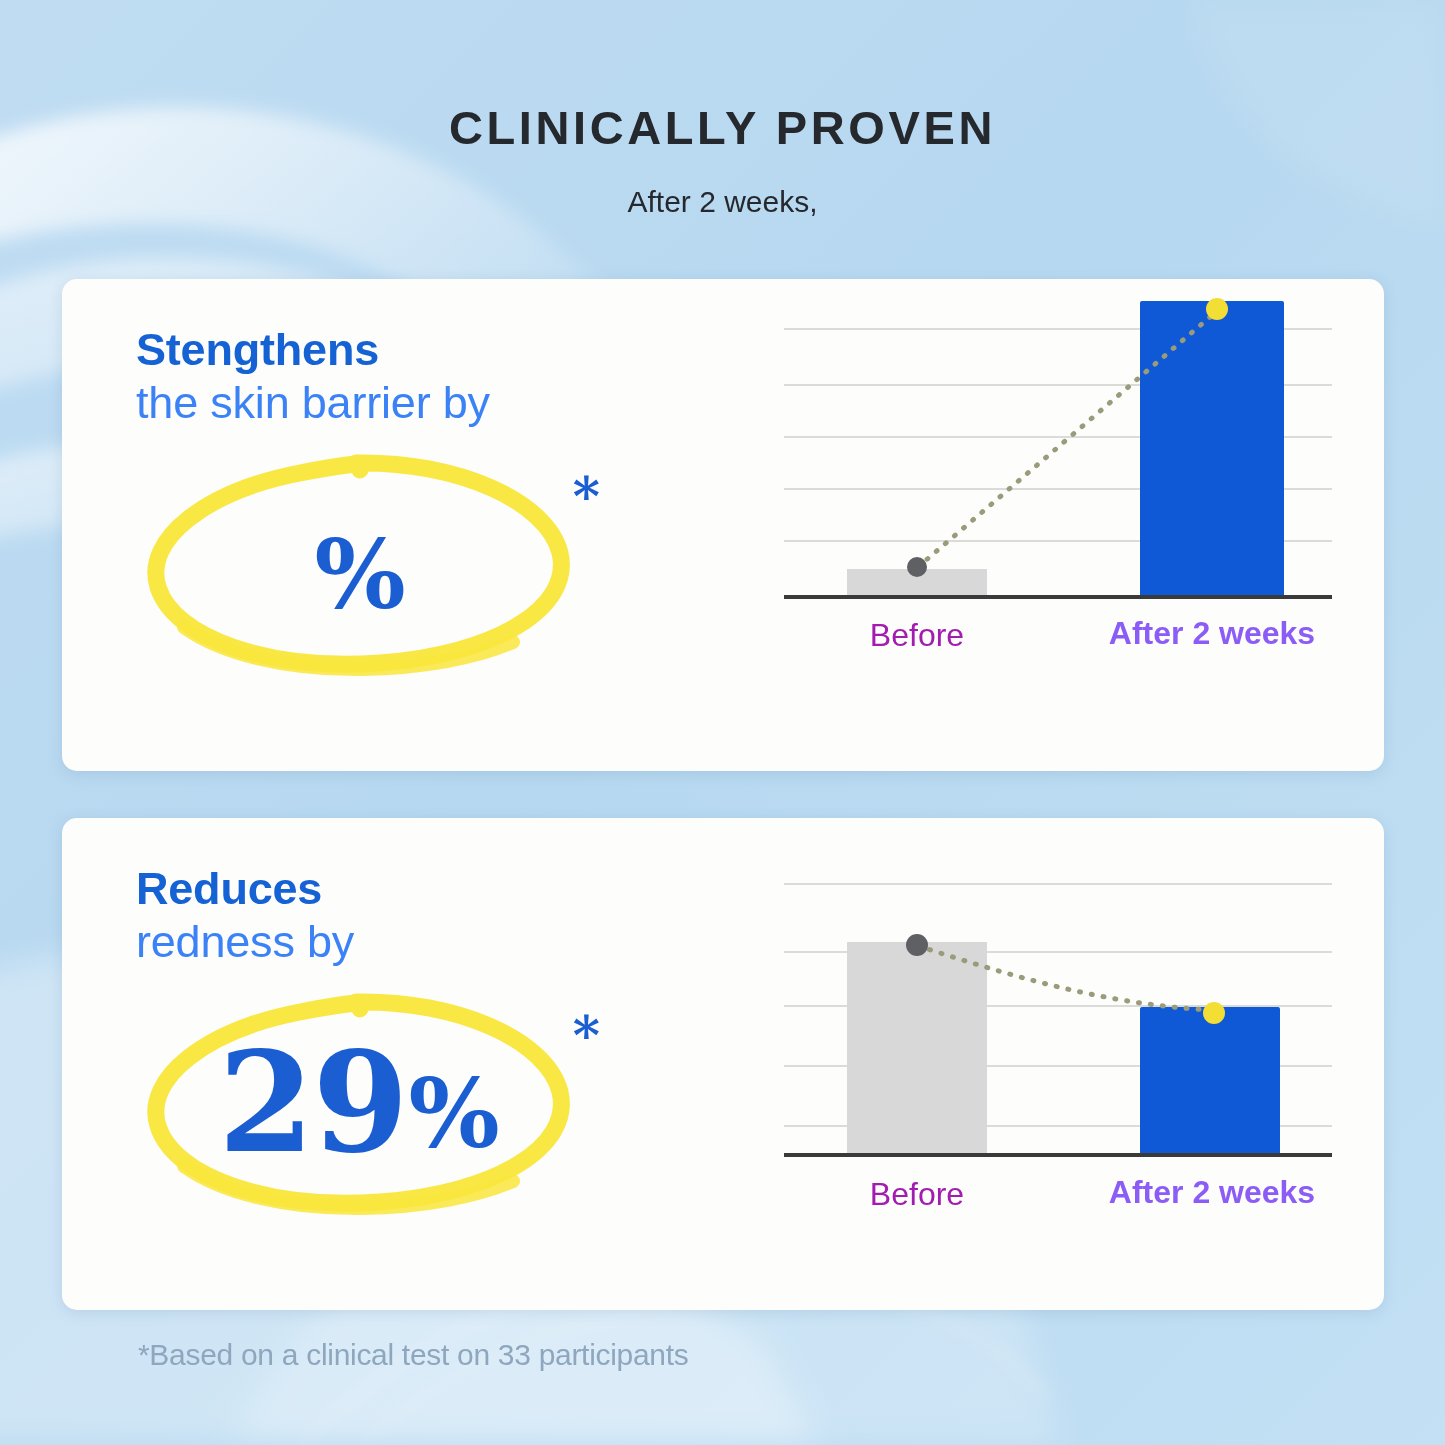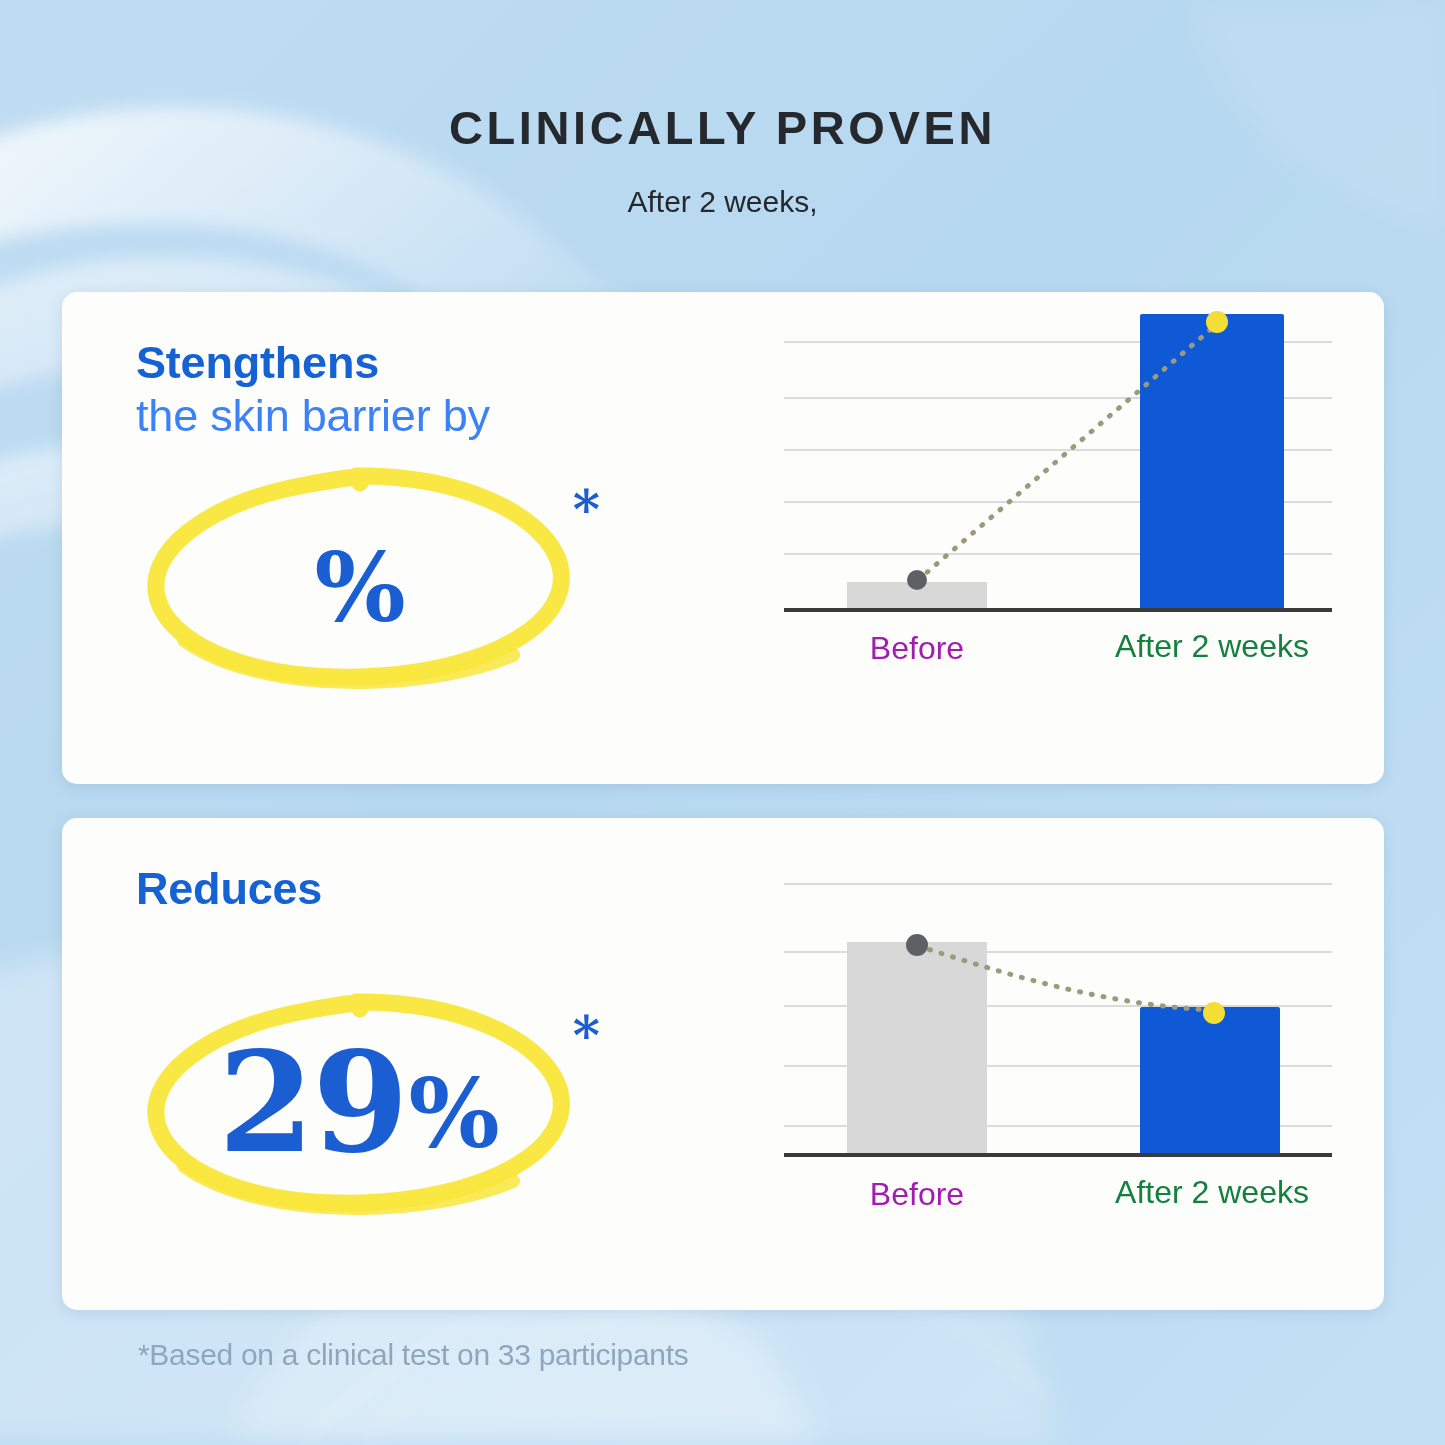--- a/index.html
+++ b/index.html
@@ -34,21 +34,21 @@
 
   
   .card{
     position:absolute;
     left:62px;
     width:1322px;
     background:#fdfdfc;
     border-radius:15px;
     box-shadow:0 3px 14px rgba(80,120,160,.17);
   }
-  #card-1{ top:292px; height:492px; }
+  #card-1{ top:279px; height:492px; }
   #card-2{ top:818px; height:492px; }
 
   
   .ctext{ position:absolute; left:74px; top:44px; width:540px; }
   .head-blue{
     font-size:45px;
     font-weight:bold;
     color:#1562d4;
     line-height:1.18;
     letter-spacing:-.2px;
@@ -87,21 +87,21 @@
   .chart{ position:absolute; left:650px; top:18px; width:620px; height:450px; }
   .chart svg{ display:block; }
   .axlabels{ position:absolute; left:0; top:0; width:620px; height:450px; }
   .axlab{
     position:absolute;
     text-align:center;
     font-size:32px;
     white-space:nowrap;
   }
   .axlab.before{ color:#a21caf; font-weight:400; }
-  .axlab.after { color:#15803d; font-weight:normal; }
+  .axlab.after { color:#8b5cf6; font-weight:bold; }
 
   
   #footnote{
     position:absolute;
     left:138px;
     top:1338px;
     font-size:30px;
     color:#8ea7be;
     letter-spacing:-.3px;
   }
@@ -205,20 +205,21 @@
         <div class="axlab before" style="left:105px; top:320px; width:200px;">Before</div>
         <div class="axlab after" style="left:380px; top:318px; width:240px;">After 2 weeks</div>
       </div>
     </div>
   </div>
 
   <div class="card" id="card-2">
 
     <div class="ctext">
       <div class="head-blue">Reduces</div>
+      <div class="head-dark">redness by</div>
     </div>
 
     <div class="pctwrap">
       <svg class="marker" viewBox="0 0 470 250">
         <path d="M232,24 C333,22 423,62 436,114 C449,169 370,216 256,224
                  C143,232 50,199 34,148 C19,100 83,52 176,34
                  C196,30 214,27 232,25 C236,25 238,27 236,31" fill="none" stroke="#f9e63c" stroke-width="17" stroke-linecap="round" stroke-linejoin="round" opacity="0.96"></path>
         <path d="M60,188 C96,214 160,231 239,230 C299,229 352,219 389,203" fill="none" stroke="#f9e63c" stroke-width="14" stroke-linecap="round" opacity="0.85"></path>
       </svg>
       <div class="pcnum">

